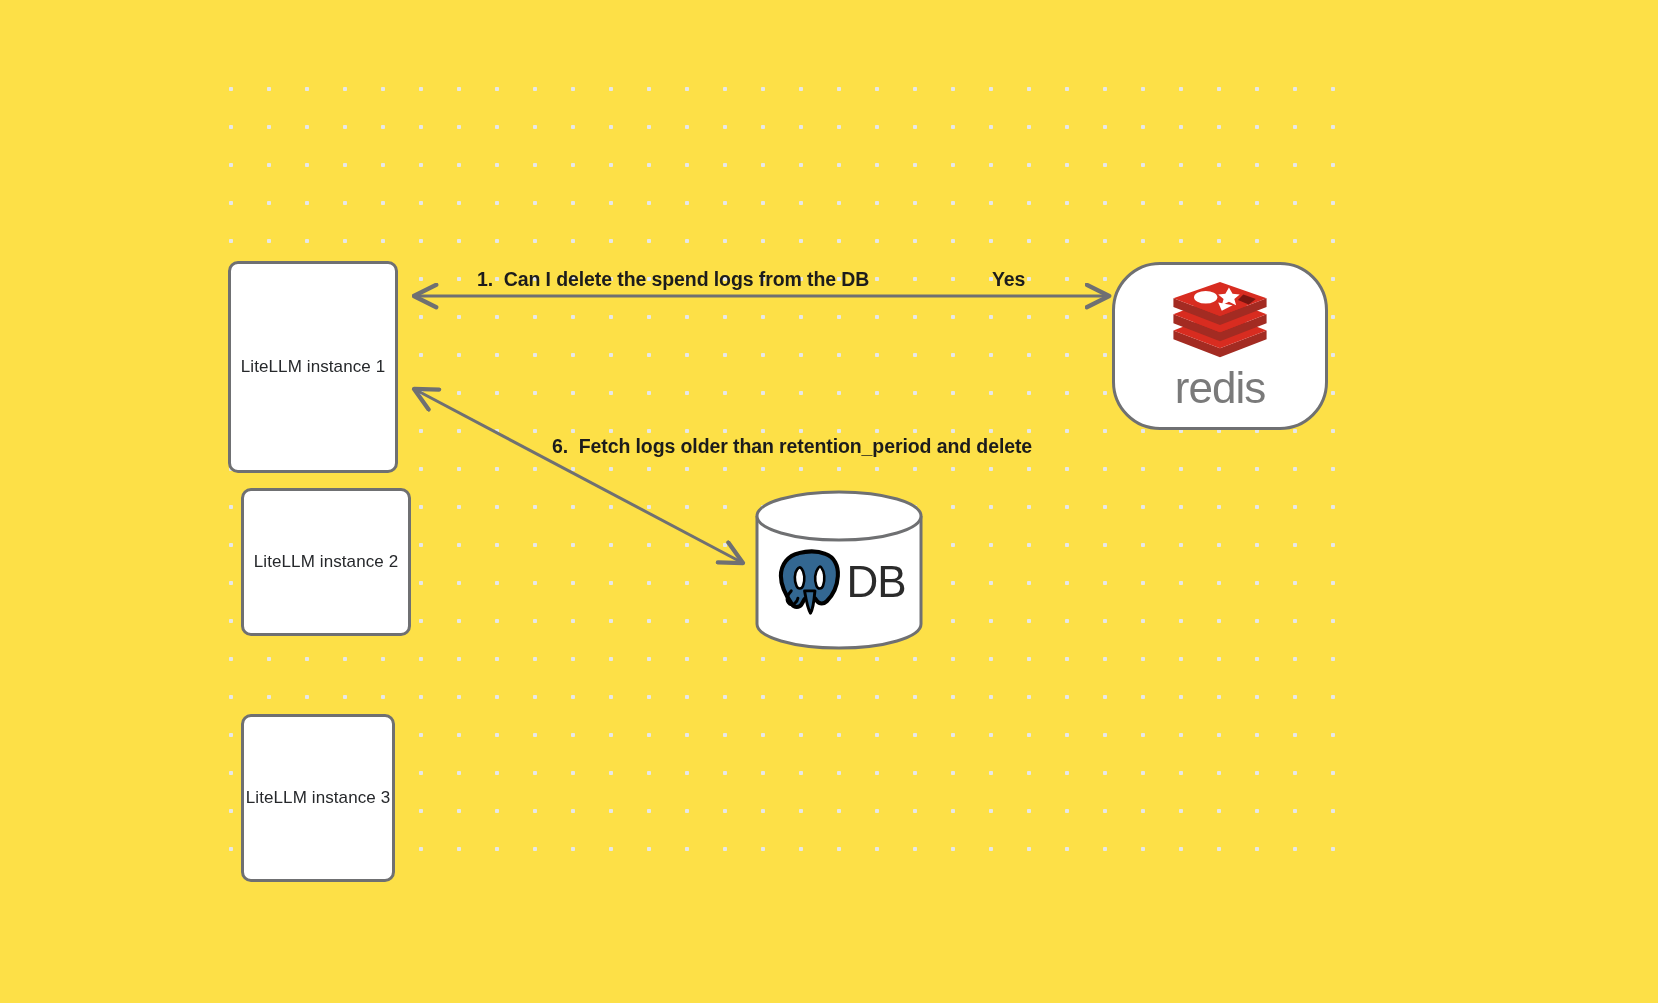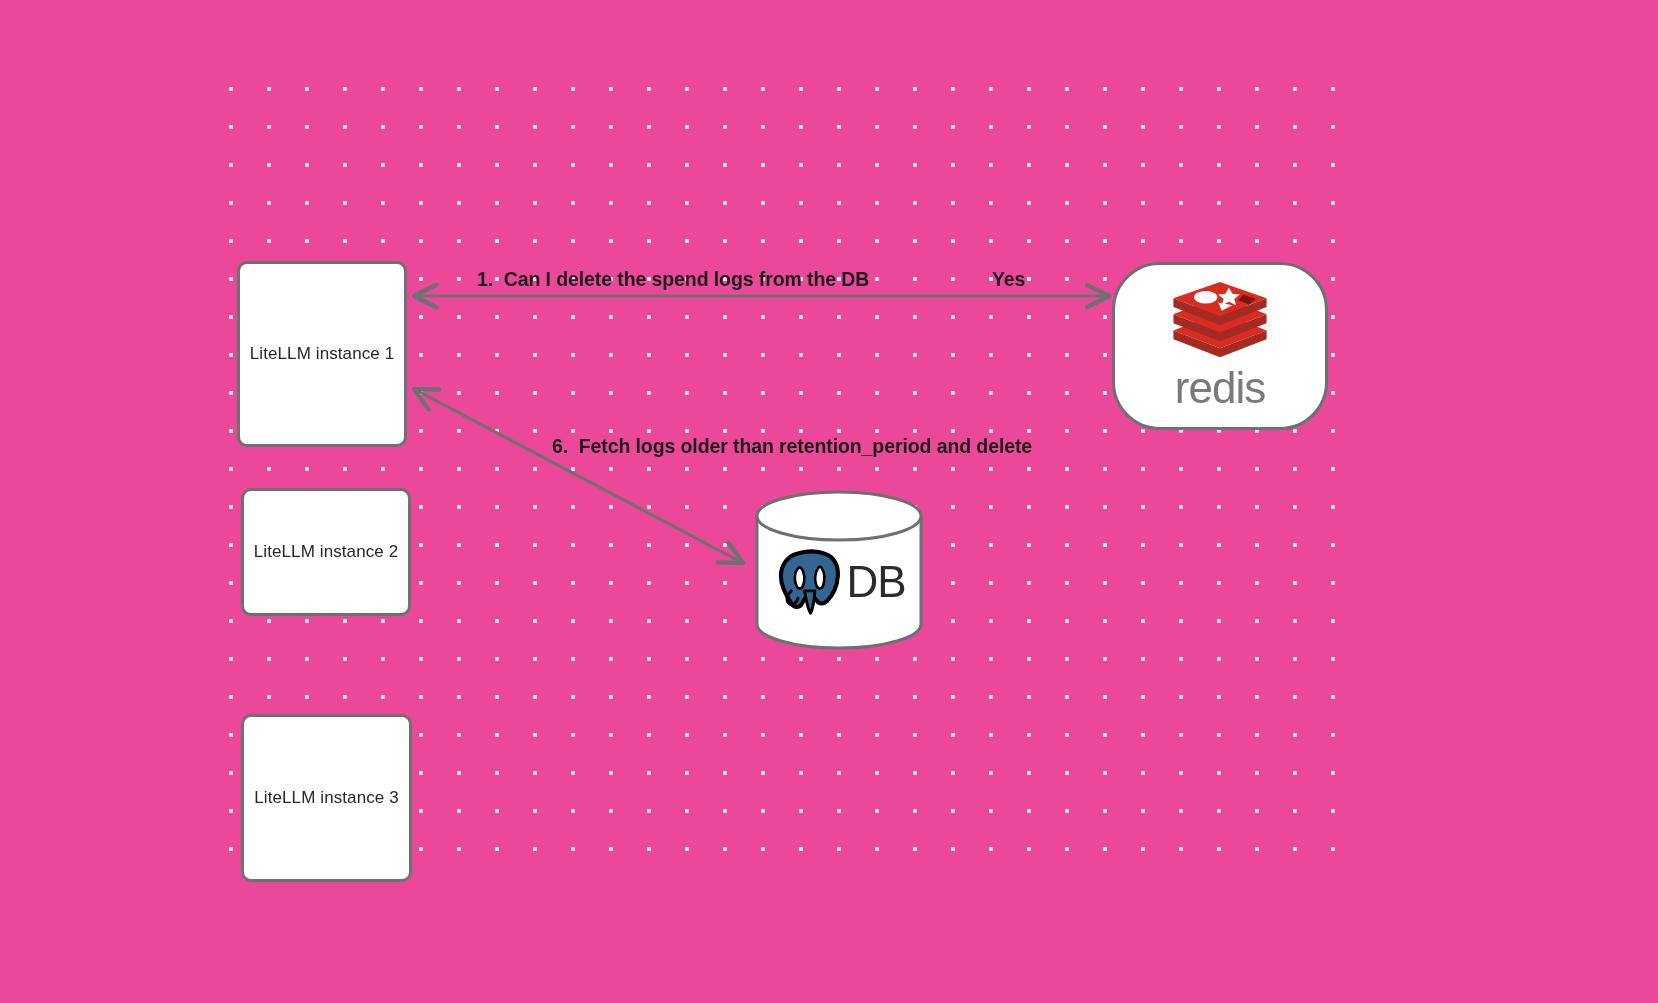--- a/index.html
+++ b/index.html
@@ -9,21 +9,21 @@
   }
   body {
     font-family: "Liberation Sans", sans-serif;
     -webkit-font-smoothing: antialiased;
   }
 
   #canvas {
     position: relative;
     width: 1658px;
     height: 1003px;
-    background-color: #ec4899;
+    background-color: #fde047;
     overflow: hidden;
   }
 
   
   #dot-grid {
     position: absolute;
     left: 200px;
     top: 60px;
     width: 1160px;
     height: 800px;
@@ -44,23 +44,23 @@
     align-items: center;
     justify-content: center;
   }
   .node-box .node-label {
     font-size: 17px;
     color: #26282b;
     font-family: "Liberation Sans", sans-serif;
     letter-spacing: .1px;
   }
 
-  #instance-1 { left: 237px; top: 261px; width: 170px; height: 186px; text-align: right; }
-  #instance-2 { left: 241px; top: 488px; width: 170px; height: 128px; }
-  #instance-3 { left: 241px; top: 714px; width: 171px; height: 168px; }
+  #instance-1 { left: 228px; top: 261px; width: 170px; height: 212px; text-align: right; }
+  #instance-2 { left: 241px; top: 488px; width: 170px; height: 148px; }
+  #instance-3 { left: 241px; top: 714px; width: 154px; height: 168px; }
 
   
   #redis-node {
     position: absolute;
     left: 1112px;
     top: 262px;
     width: 216px;
     height: 168px;
     background: #ffffff;
     border: 3px solid #6f7072;

